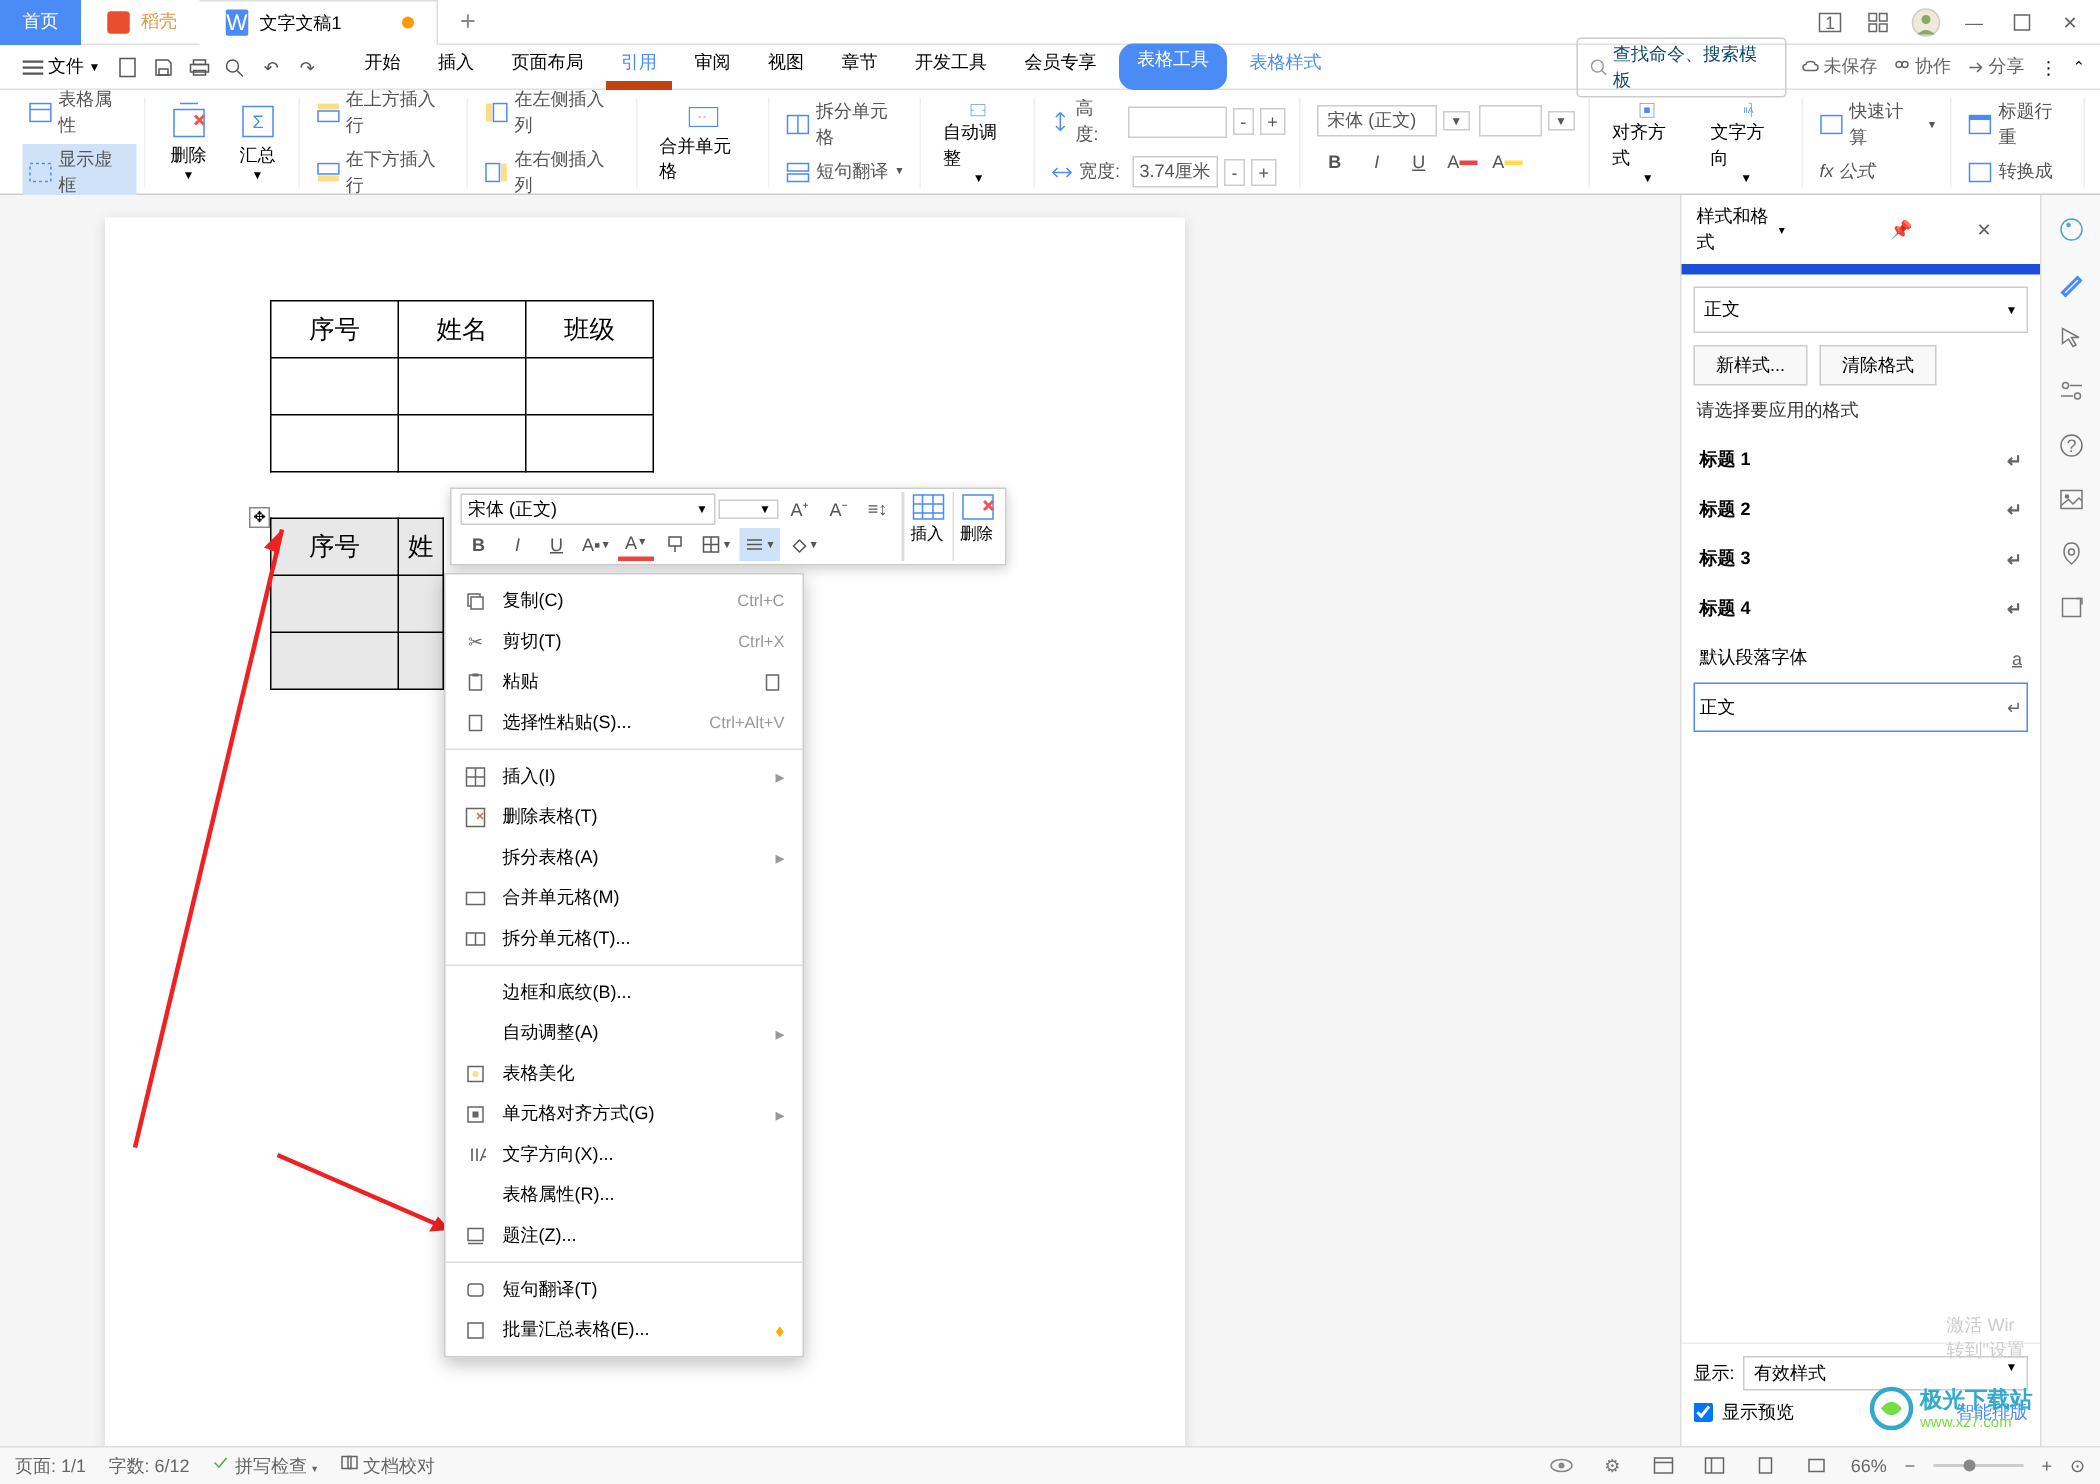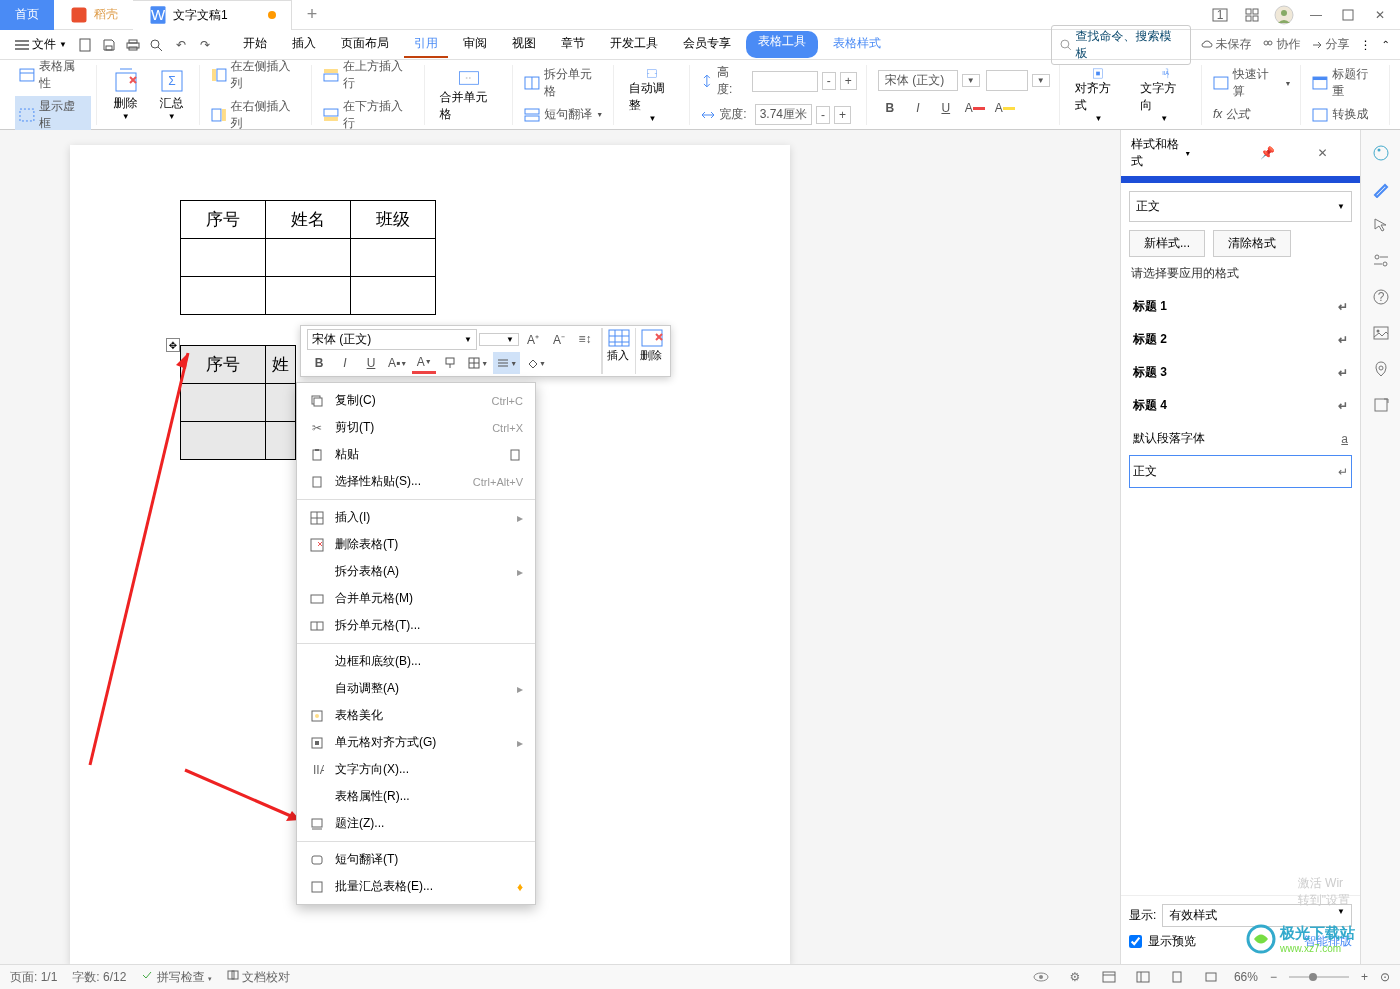--- a/index.html
+++ b/index.html
@@ -10,21 +10,21 @@
 .tab.doc{background:#fff;border-top:1px solid #ddd;border-right:1px solid #ddd;}
 .tab.daoke{color:#d94;}
 .dot-orange{width:8px;height:8px;background:#f90;border-radius:50%;}
 .titlebar-right{margin-left:auto;display:flex;align-items:center;gap:12px;padding-right:10px;}
 .win-btn{width:20px;height:20px;display:flex;align-items:center;justify-content:center;color:#666;}
 .menubar{height:30px;display:flex;align-items:center;gap:2px;padding:0 10px;border-bottom:1px solid #e0e0e0;}
 .menu-file{display:flex;align-items:center;gap:3px;padding:0 5px;}
 .qat-btn{width:22px;height:22px;display:flex;align-items:center;justify-content:center;color:#555;}
 .menu-tabs{display:flex;gap:5px;margin-left:15px;}
 .menu-tab{padding:4px 10px;cursor:pointer;}
-.menu-tab.active{color:#4a8bf5;border-bottom:2px solid #c2410c;}
+.menu-tab.active{color:#4a8bf5;border-bottom:6px solid #c2410c;}
 .menu-tab.tool{background:#4a8bf5;color:#fff;border-radius:10px;padding:2px 12px;}
 .menu-tab.style{color:#4a8bf5;}
 .menubar-right{margin-left:auto;display:flex;align-items:center;gap:10px;}
 .search-box{border:1px solid #ccc;border-radius:3px;padding:2px 8px;display:flex;align-items:center;gap:4px;color:#0c4a6e;width:140px;}
 .menu-link{color:#666;display:flex;align-items:center;gap:3px;}
 .ribbon{height:70px;display:flex;align-items:center;border-bottom:1px solid #ccc;padding:0 10px;gap:2px;}
 .ribbon-group{display:flex;flex-direction:column;gap:2px;padding:0 5px;border-right:1px solid #eee;height:60px;justify-content:center;}
 .ribbon-item{display:flex;align-items:center;gap:4px;padding:2px 4px;color:#555;cursor:pointer;}
 .ribbon-item.active{background:#d0e2f8;}
 .ribbon-big{display:flex;flex-direction:column;align-items:center;padding:2px 8px;cursor:pointer;}
@@ -241,47 +241,47 @@
           <rect x="4" y="4" width="20" height="20" fill="none" stroke="#4a8bf5"></rect>
           <text x="14" y="18" font-size="14" text-anchor="middle" fill="#4a8bf5">Σ</text>
         </svg>
         <span>汇总</span>
         <span style="font-size:8px">▼</span>
       </div>
   </div>
   <div class="ribbon-group">
     <div class="ribbon-item">
         <svg width="16" height="14" viewBox="0 0 16 14">
+          <rect x="1" y="6" width="14" height="7" fill="none" stroke="#4a8bf5"></rect>
+          <rect x="1" y="1" width="14" height="4" fill="#fd8"></rect>
+        </svg>
+        <span>在上方插入行</span>
+      </div>
+    <div class="ribbon-item">
+        <svg width="16" height="14" viewBox="0 0 16 14">
+          <rect x="1" y="1" width="14" height="7" fill="none" stroke="#4a8bf5"></rect>
+          <rect x="1" y="9" width="14" height="4" fill="#fd8"></rect>
+        </svg>
+        <span>在下方插入行</span>
+      </div>
+  </div>
+  <div class="ribbon-group">
+    <div class="ribbon-item">
+        <svg width="16" height="14" viewBox="0 0 16 14">
           <rect x="6" y="1" width="9" height="12" fill="none" stroke="#4a8bf5"></rect>
           <rect x="1" y="1" width="4" height="12" fill="#fd8"></rect>
         </svg>
         <span>在左侧插入列</span>
       </div>
     <div class="ribbon-item">
         <svg width="16" height="14" viewBox="0 0 16 14">
           <rect x="1" y="1" width="9" height="12" fill="none" stroke="#4a8bf5"></rect>
           <rect x="11" y="1" width="4" height="12" fill="#fd8"></rect>
         </svg>
         <span>在右侧插入列</span>
-      </div>
-  </div>
-  <div class="ribbon-group">
-    <div class="ribbon-item">
-        <svg width="16" height="14" viewBox="0 0 16 14">
-          <rect x="1" y="6" width="14" height="7" fill="none" stroke="#4a8bf5"></rect>
-          <rect x="1" y="1" width="14" height="4" fill="#fd8"></rect>
-        </svg>
-        <span>在上方插入行</span>
-      </div>
-    <div class="ribbon-item">
-        <svg width="16" height="14" viewBox="0 0 16 14">
-          <rect x="1" y="1" width="14" height="7" fill="none" stroke="#4a8bf5"></rect>
-          <rect x="1" y="9" width="14" height="4" fill="#fd8"></rect>
-        </svg>
-        <span>在下方插入行</span>
       </div>
   </div>
   <div class="ribbon-group" style="flex-direction:row">
     <div class="ribbon-big">
         <svg class="ribbon-icon-big" viewBox="0 0 28 28">
           <rect x="2" y="6" width="24" height="16" fill="none" stroke="#4a8bf5"></rect>
           <line x1="10" y1="14" x2="18" y2="14" stroke="#999" stroke-dasharray="2"></line>
         </svg>
         <span>合并单元格</span>
       </div>

